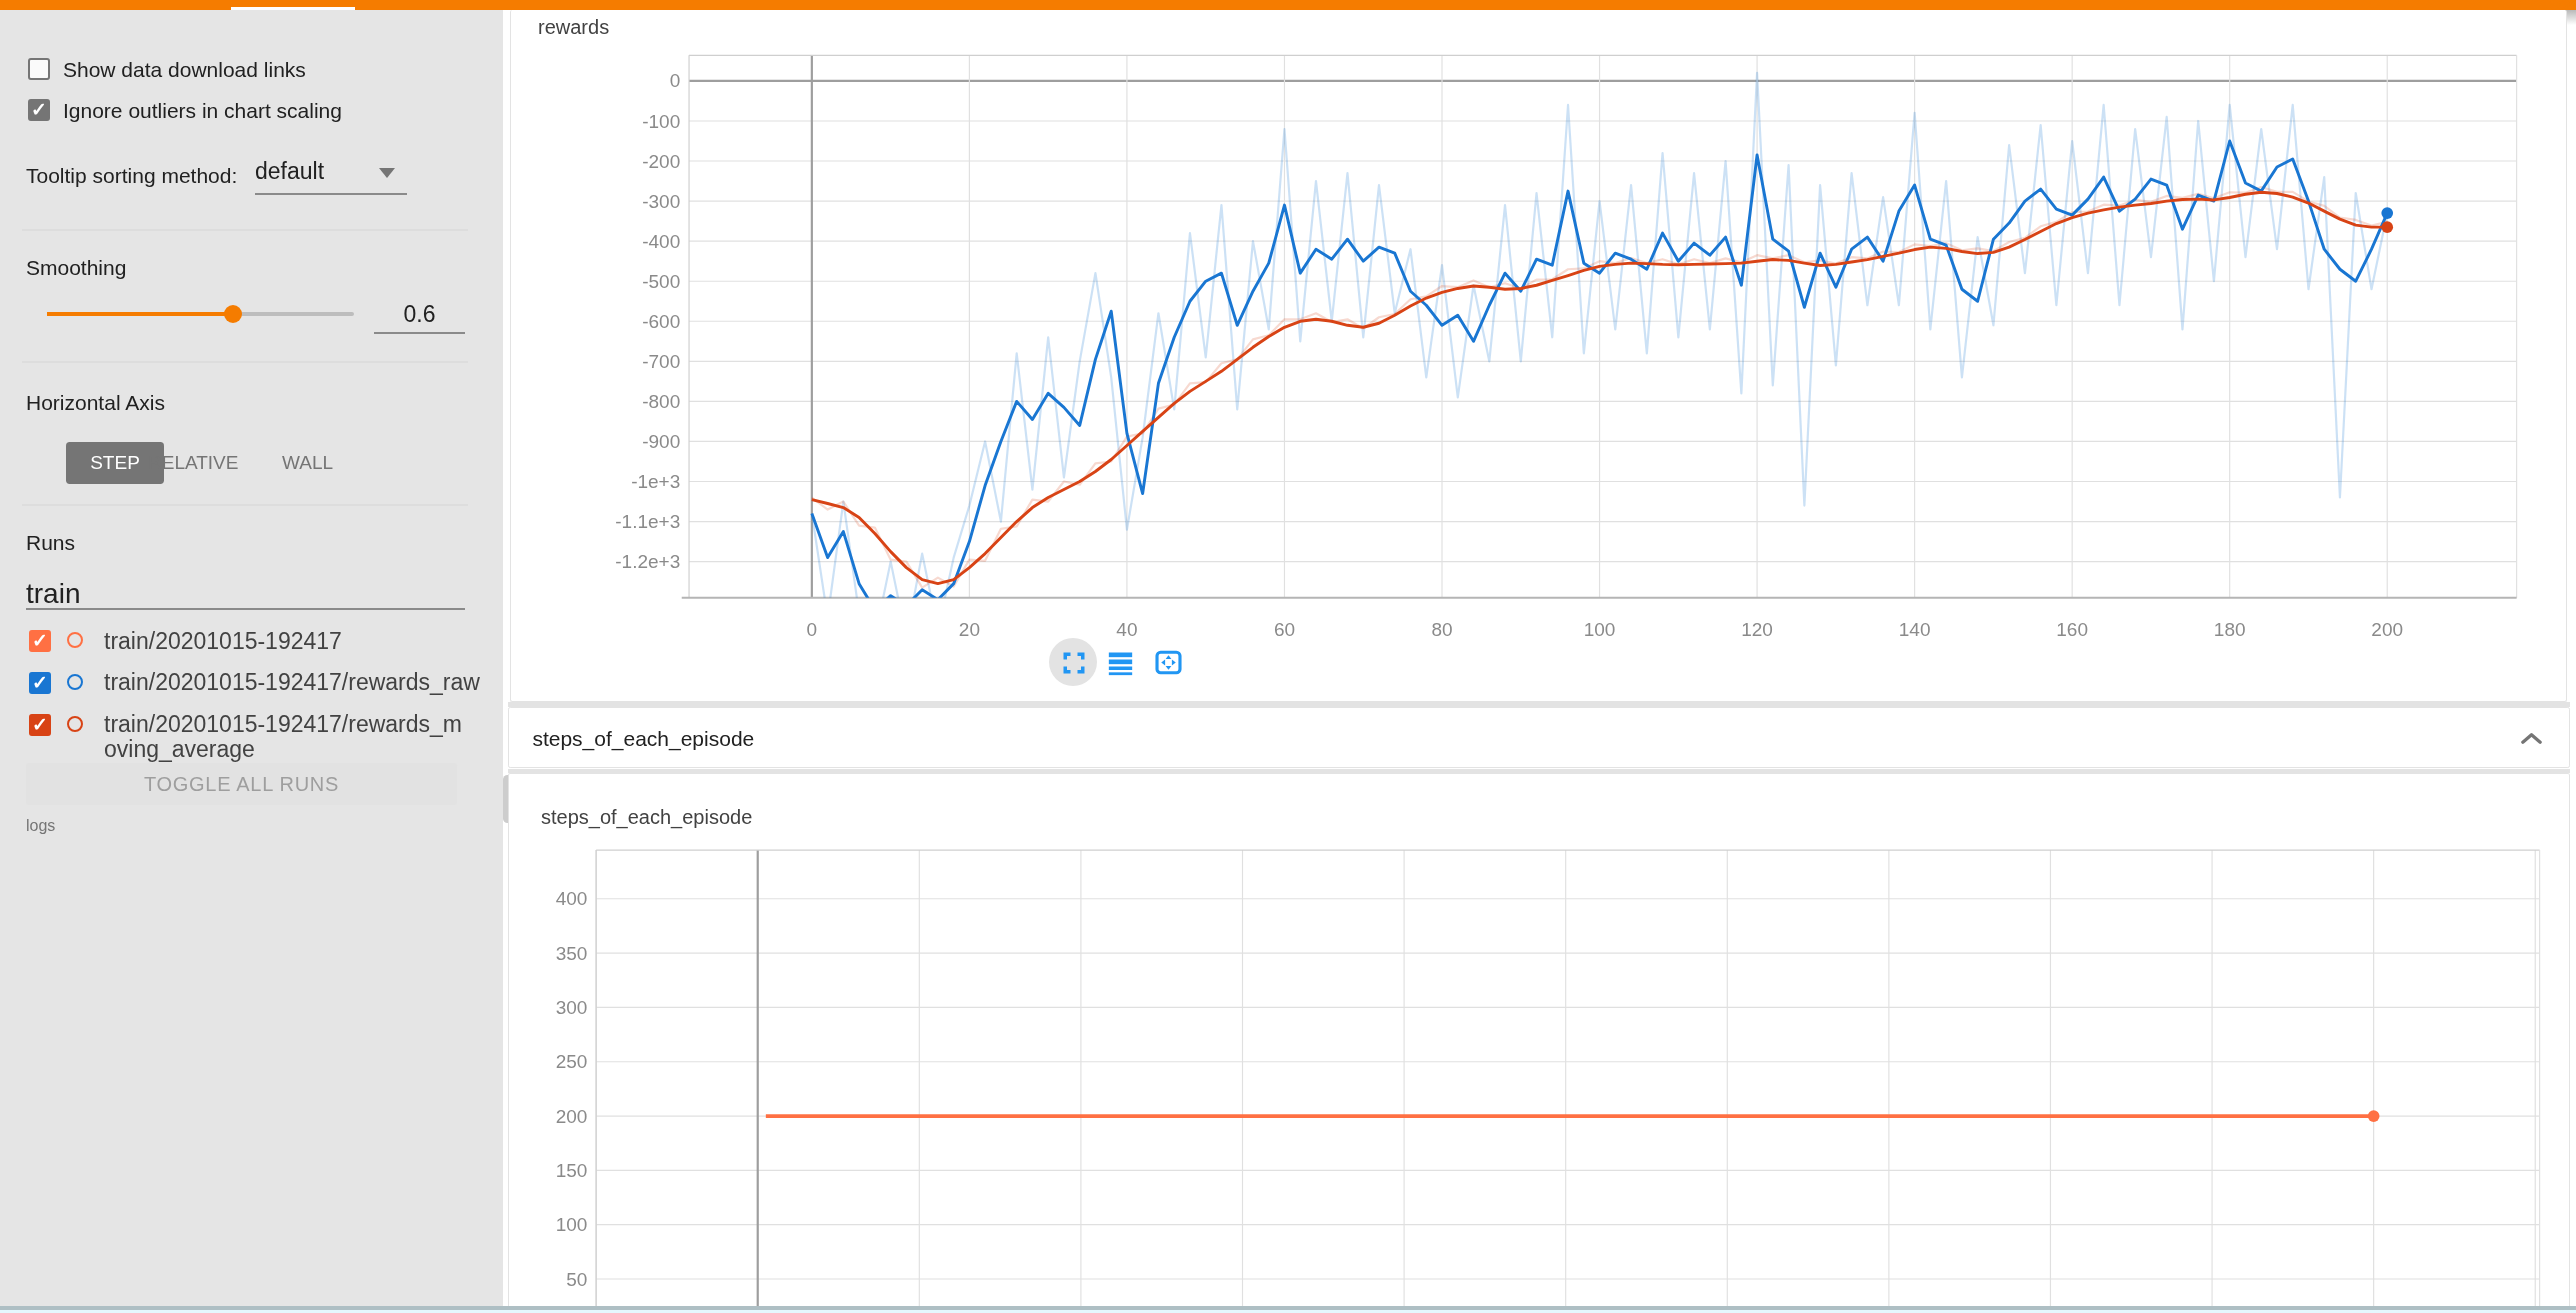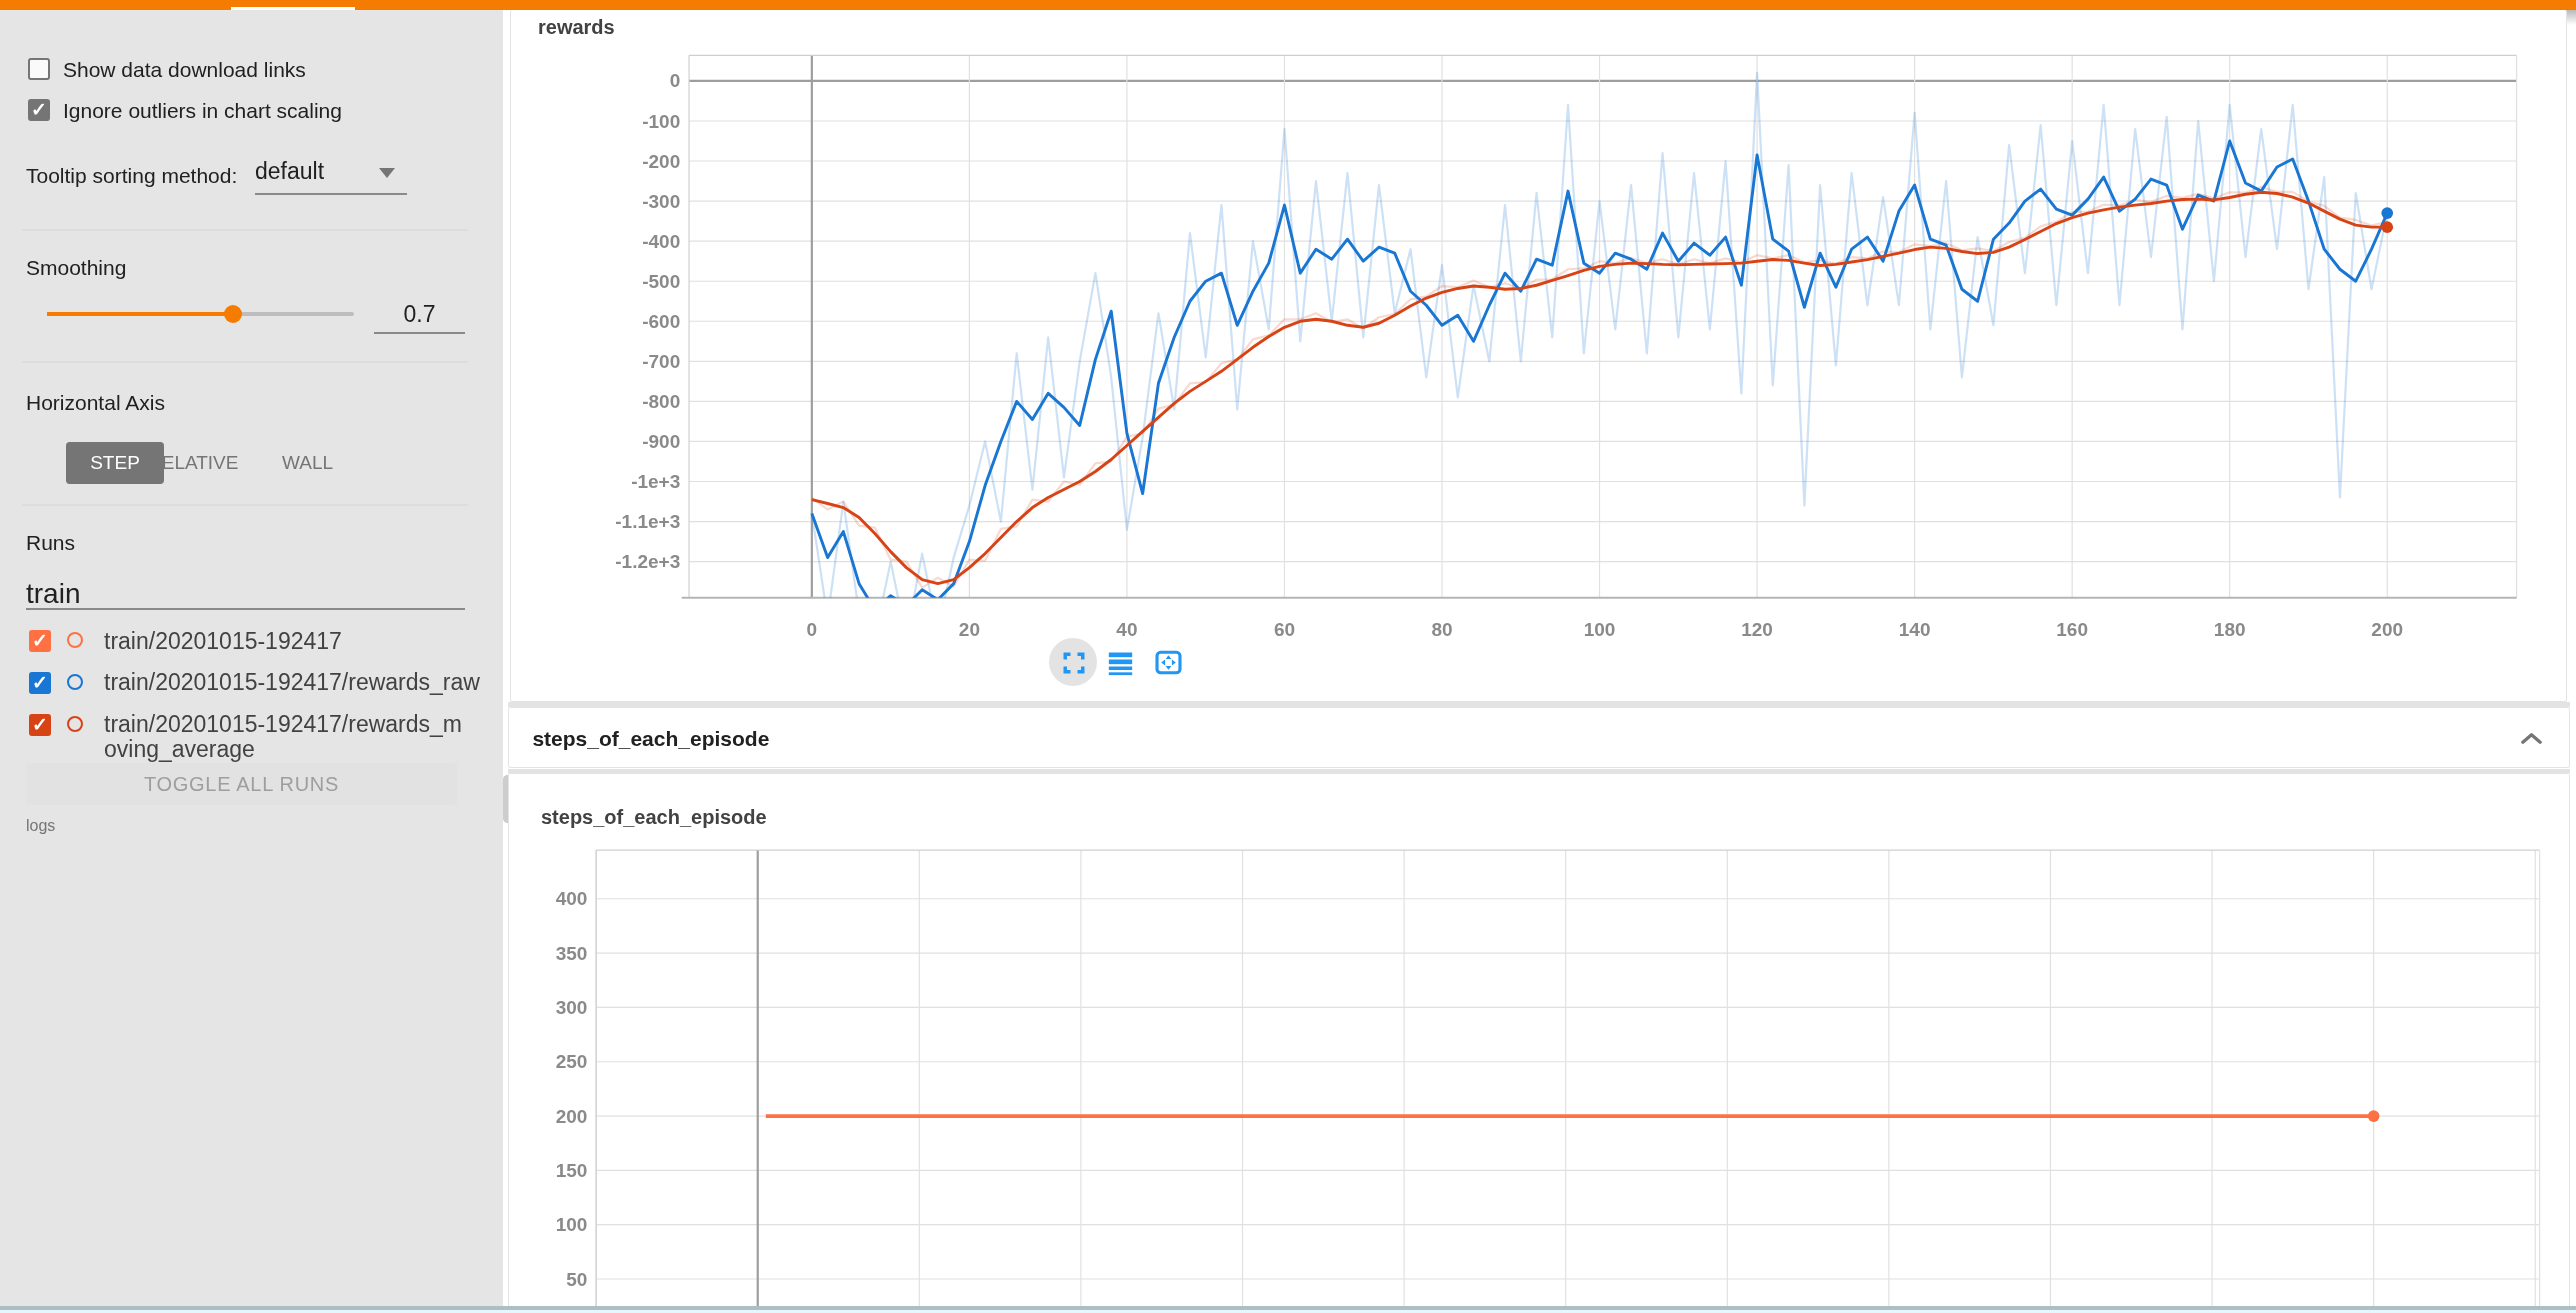--- a/index.html
+++ b/index.html
@@ -35,21 +35,21 @@
   #slider-track { left:47px; top:302px; width:307px; height:3.7px; background:#bdbdbd; border-radius:2.2px; }
   #slider-fill { left:47px; top:302px; width:186px; height:3.7px; background:#f57c00; }
   #slider-knob { left:224px; top:295px; width:18.3px; height:18.3px; border-radius:50%; background:#f57c00; }
 
   
   #step-btn { left:26px; top:432px; width:98px; height:42px; background:#757575; color:#fff;
     border:none; border-radius:3.7px; font-size:19px;margin-left:40px; }
   .axis-opt { position:absolute; top:432px; height:42px; line-height:42px; color:#757575; font-size:19px; }
 
   
-  .card { position:absolute; background:#fff; border:0.7px solid #e3e3e3; border-radius:2.2px;font-weight:bold; }
+  .card { position:absolute; background:#fff; border:0.7px solid #e3e3e3; border-radius:2.2px; }
   #card-rewards { left:510px; top:10.2px; width:2057px; height:692px; border-top:none; }
   #gap1 { left:508px; top:702px; width:2062px; height:5.1px; background:#e3e3e3; }
   #card-header2 { left:508px; top:707px; width:2062px; height:61px; }
   #gap2 { left:508px; top:769px; width:2062px; height:4.4px; background:#e3e3e3; }
   #card-chart2 { left:508px; top:773px; width:2062px; height:545px; border-bottom:none; }
 
   .chart-title { position:absolute; font-size:20px; color:#424242; }
   #rewards-title { left:27px; top:5.9px; }
   #chart2-title { left:32px; top:32px; }
   #header2-title { position:absolute; left:23.4px; top:19px; font-size:21px; color:#212121; }
@@ -81,21 +81,21 @@
   <div class="abs" style="left:255px; top:148px; font-size:23px; color:#212121;">default</div>
   <div class="caret" style="left:379px; top:158px;"></div>
   <div class="underline" style="left:255px; top:183px; width:152px;"></div>
 
   <div class="divider" style="top:219px;"></div>
 
   <div class="abs sb-label" style="left:26px; top:246px;">Smoothing</div>
   <div class="abs" id="slider-track"></div>
   <div class="abs" id="slider-fill"></div>
   <div class="abs" id="slider-knob"></div>
-  <div class="abs" style="left:374px; top:291px; width:91px; text-align:center; font-size:23px; color:#212121;">0.7</div>
+  <div class="abs" style="left:374px; top:291px; width:91px; text-align:center; font-size:23px; color:#212121;">0.6</div>
   <div class="underline" style="left:374px; top:322px; width:91px;"></div>
 
   <div class="divider" style="top:351px;"></div>
 
   <div class="abs sb-label" style="left:26px; top:381px;">Horizontal Axis</div>
   <button class="abs" id="step-btn">STEP</button>
   <div class="axis-opt" style="left:148px; width:88px; text-align:center;">RELATIVE</div>
   <div class="axis-opt" style="left:282px; width:51px; text-align:center;">WALL</div>
 
   <div class="divider" style="top:494px;"></div>

